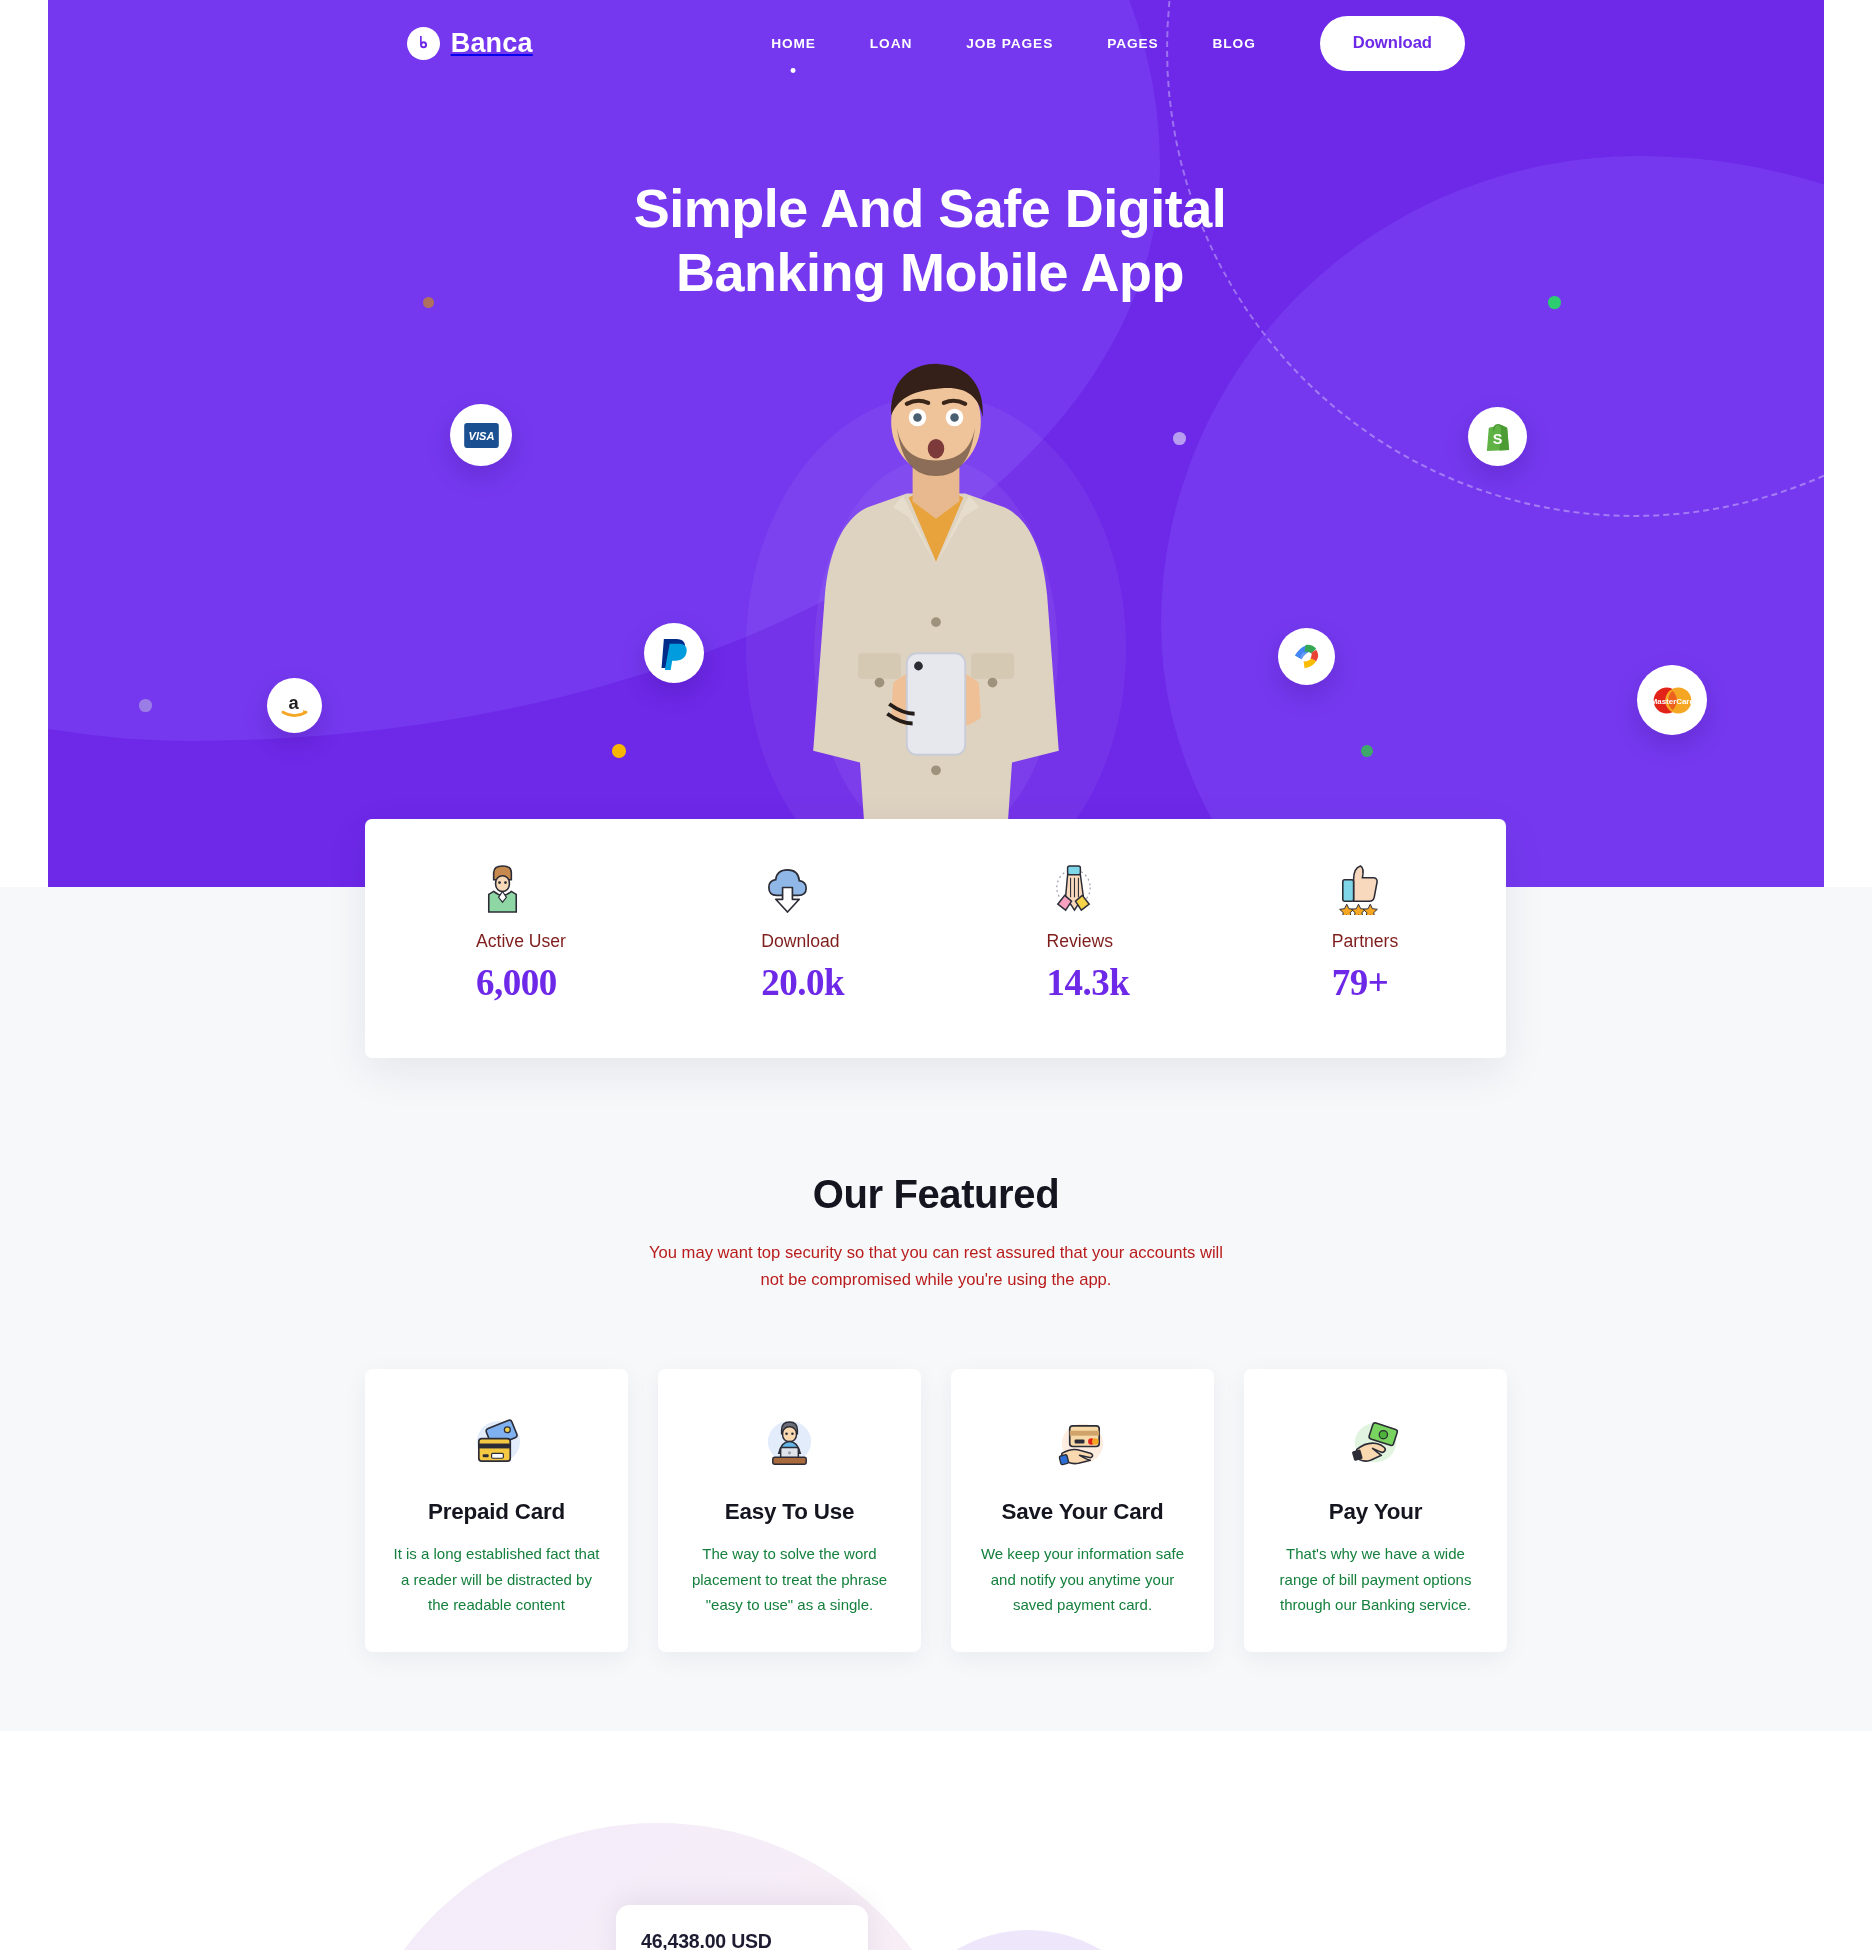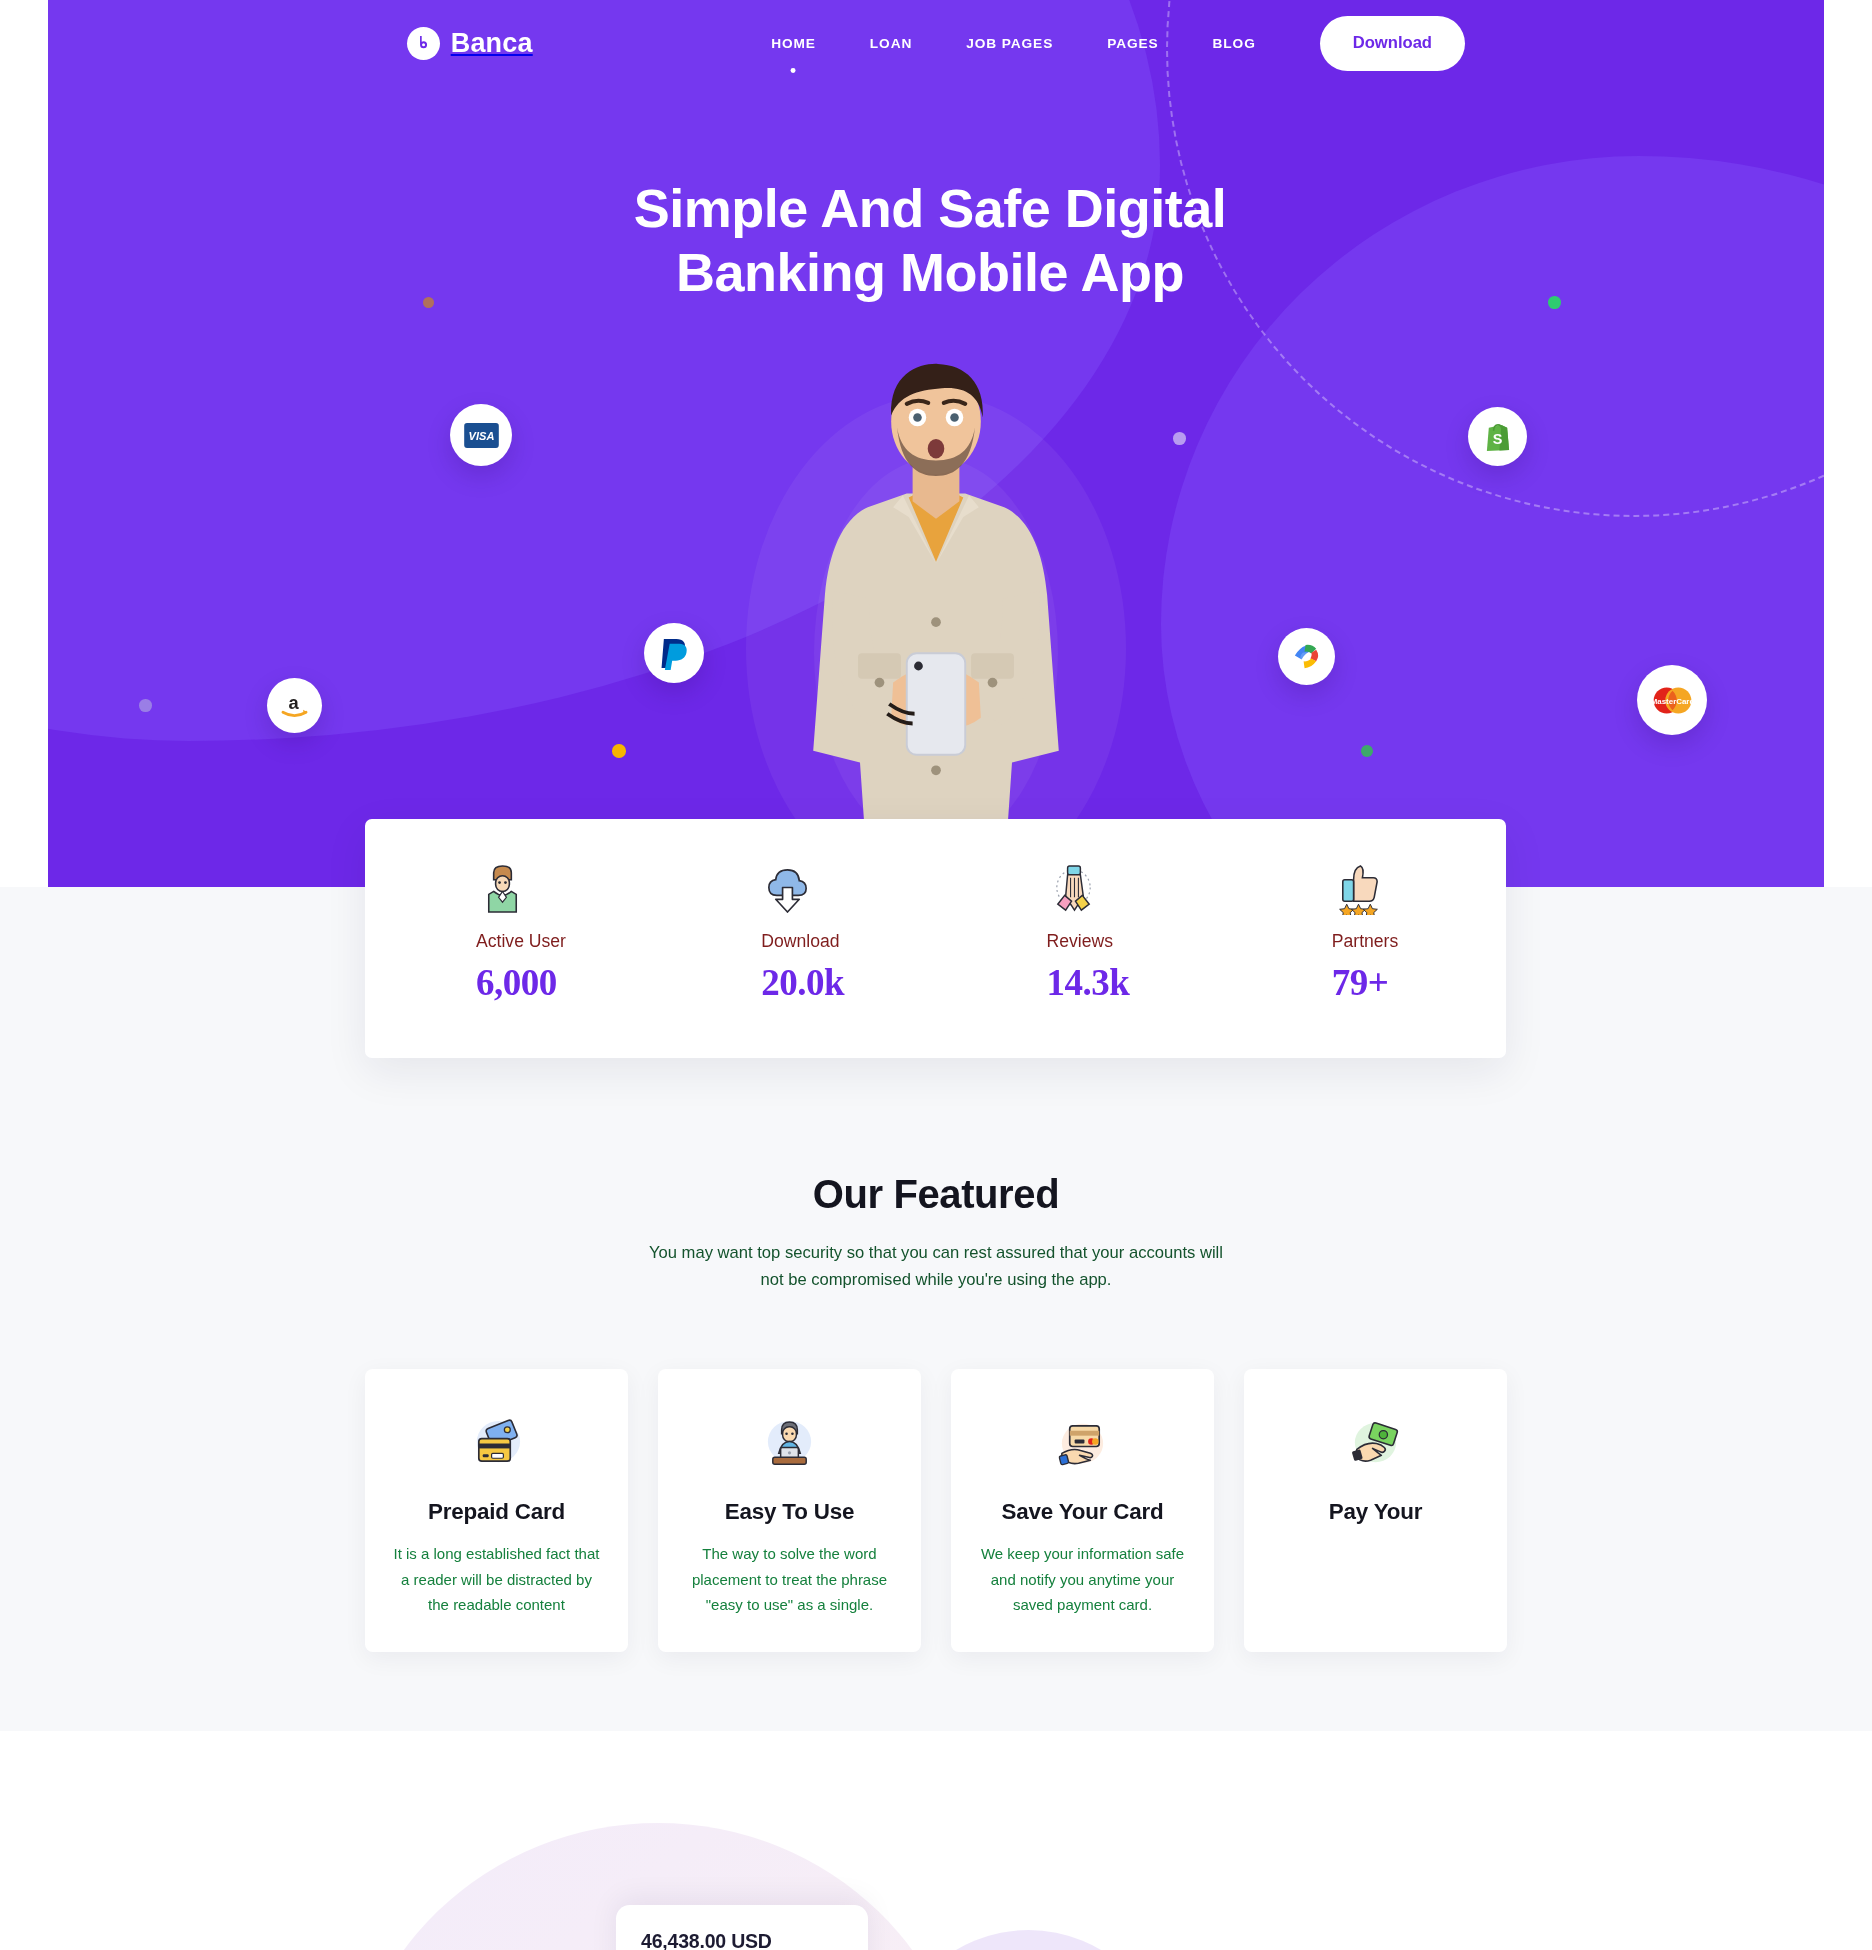--- a/index.html
+++ b/index.html
@@ -192,21 +192,21 @@
     padding-top:285px;
   }
   .featured-title{
     text-align:center;
     font-size:40px; font-weight:800; color:#14151f;
     letter-spacing:-0.4px;
     margin-bottom:21.5px;
   }
   .featured-sub{
     text-align:center;
-    font-size:16.6px; color:#14532d; line-height:1.65;
+    font-size:16.6px; color:#b91c1c; line-height:1.65;
     width:585px; margin:0 auto;
   }
   .cards{
     display:flex;
     justify-content:center;
     gap:30px;
     margin-top:76px;
   }
   .fcard{
     width:263px; height:283px;
@@ -524,20 +524,21 @@
       <span class="fcard-icon">
         <svg width="57" height="57" viewBox="0 0 58 58" aria-hidden="true">
           <ellipse cx="29" cy="27" rx="21" ry="20" fill="#e0f4df"></ellipse>
           <rect x="24" y="10" width="26" height="17" rx="2.5" transform="rotate(18 37 18)" fill="#79d35f" stroke="#2c2c36" stroke-width="1.6"></rect>
           <circle cx="37" cy="19" r="4.2" fill="#4eb33a" stroke="#2c2c36" stroke-width="1.3"></circle>
           <path d="M10 34 q10-8 20-6 q5 1 8 4 q2 2 0 4 q-2 2-5 0 l-7-3 q6 5 9 7 l-11 5 q-9 3-16-4 z" fill="#fad9b0" stroke="#2c2c36" stroke-width="1.6" stroke-linejoin="round"></path>
           <rect x="6" y="35" width="9" height="10" rx="1.6" transform="rotate(-16 10 40)" fill="#2c2c36"></rect>
         </svg>
       </span>
       <div class="fcard-title">Pay Your</div>
+      <div class="fcard-text">That's why we have a wide range of bill payment options through our Banking service.</div>
     </div>
 
   </div>
 </section>
 
 <section class="bottom">
   <div class="bottom-blob-1"></div>
   <div class="bottom-blob-2"></div>
   <div class="balance-card">
     <div class="balance-amount">46,438.00 USD</div>

